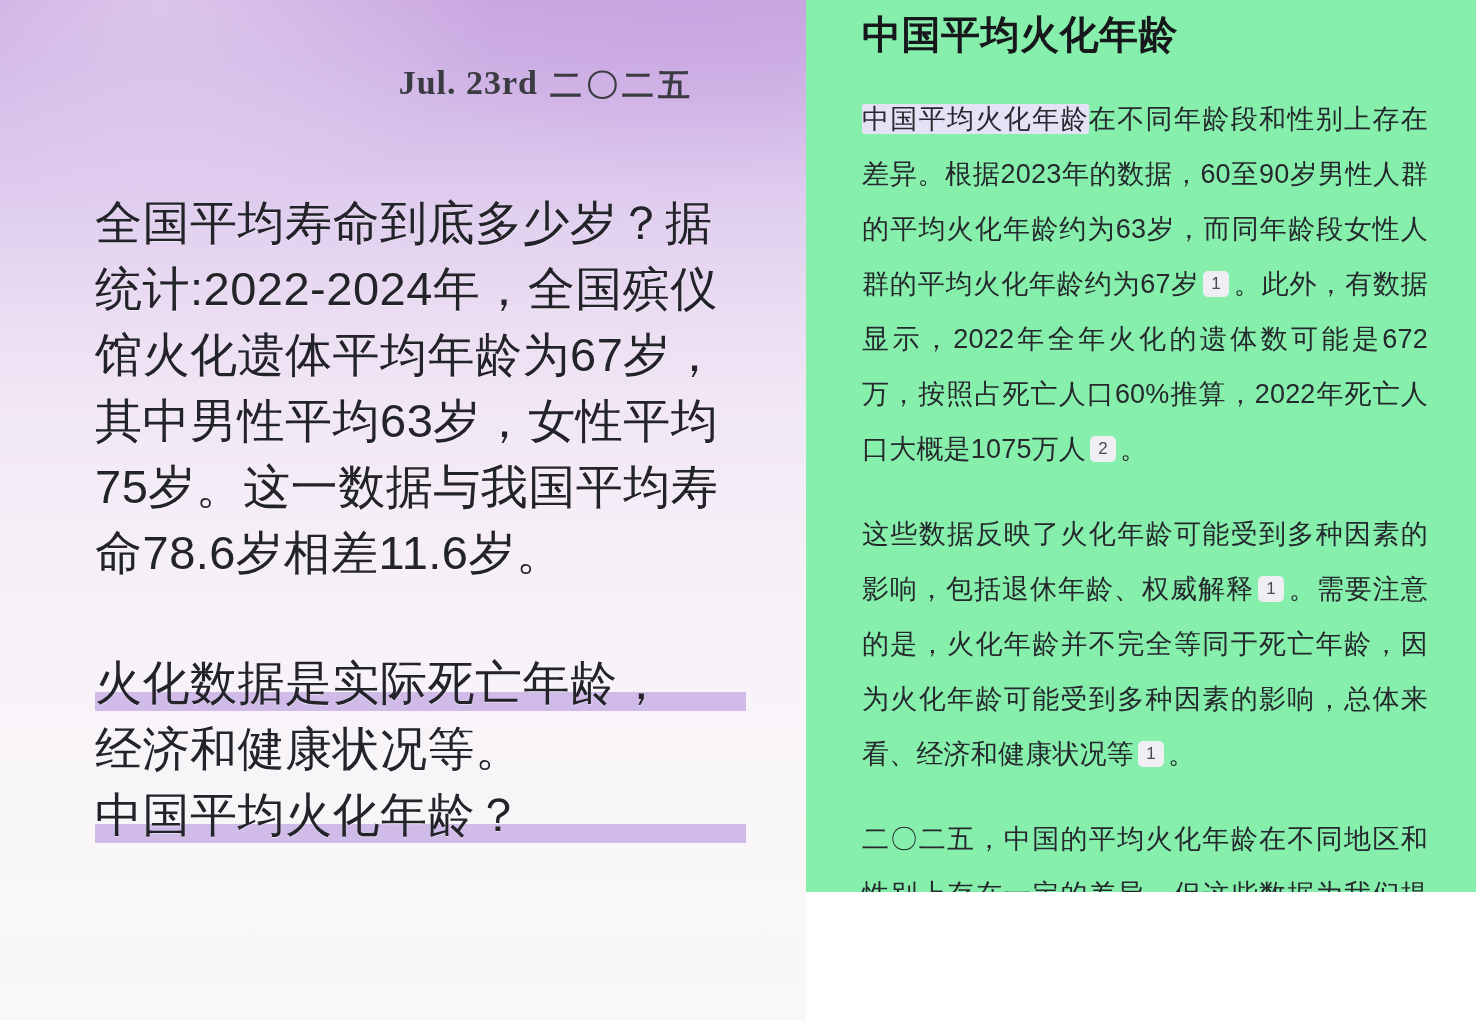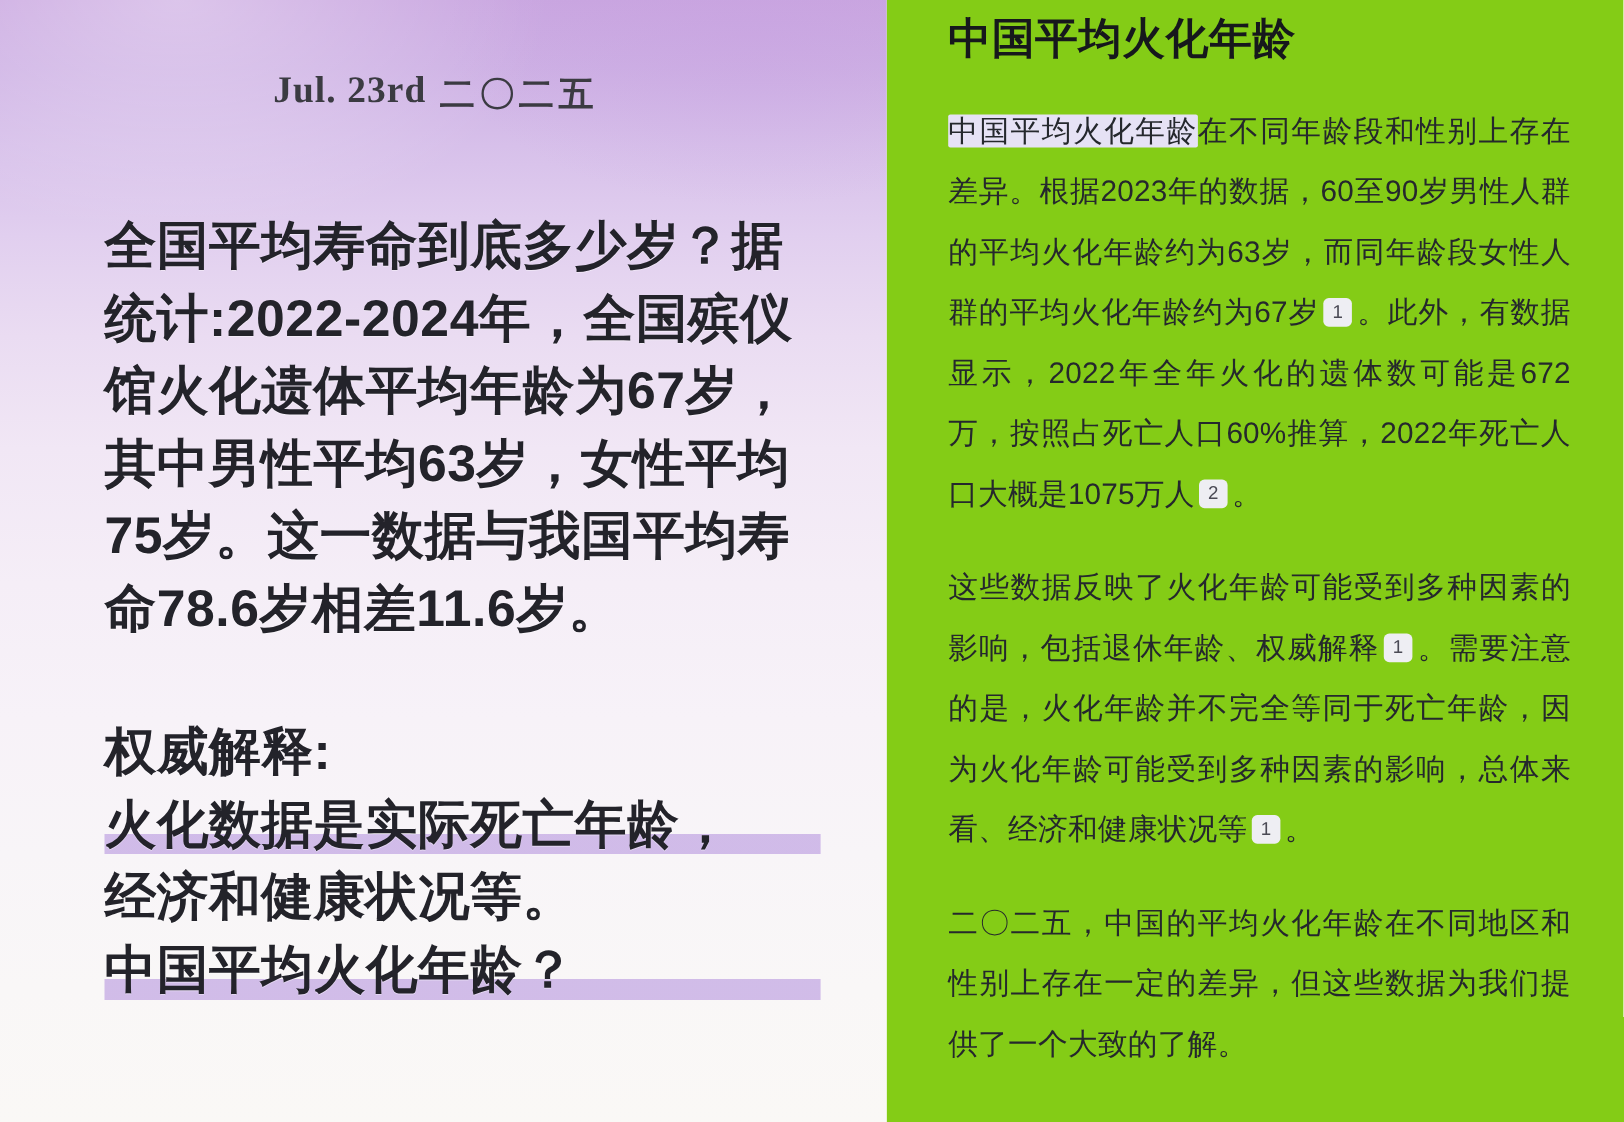--- a/index.html
+++ b/index.html
@@ -47,21 +47,21 @@
       radial-gradient(ellipse 60% 30% at 20% 0%, rgba(255,255,255,0.35), rgba(255,255,255,0) 70%),
       radial-gradient(ellipse 50% 22% at 85% 3%, rgba(200,160,225,0.35), rgba(255,255,255,0) 70%);
     pointer-events: none;
   }
   .card-header {
     position: absolute;
     top: 64px;
     left: 0;
     right: 16px;
     display: flex;
-    justify-content: center;
+    justify-content: flex-end;
     padding: 0 96px 0 98px;
     z-index: 2;
   }
   .card-date {
     font-family: "Liberation Serif", serif;
     font-size: 34px;
     font-weight: 700;
     color: #3b3b42;
     letter-spacing: 1px;
   }
@@ -76,39 +76,39 @@
   .card-body {
     position: absolute;
     top: 190px;
     left: 95px;
     right: 60px;
     z-index: 2;
   }
   .card-body p {
     margin: 0;
     font-family: "Liberation Sans", sans-serif;
-    font-weight: 700;
+    font-weight: 400;
     font-size: 47px;
     line-height: 66px;
     color: #23232a;
     letter-spacing: 0.5px;
     text-shadow: 0 1px 0 rgba(255,255,255,0.4);
   }
   .card-gap {
     height: 64px;
   }
   .hl-underline {
     background-image: linear-gradient(transparent 64%, rgba(176,140,220,0.55) 64%, rgba(176,140,220,0.55) 92%, transparent 92%);
   }
 
   
   .right-panel {
     width: 670px;
-    height: 1020px;
-    background: #84cc16;
+    height: 892px;
+    background: #86efac;
     padding: 0 48px 0 56px;
     box-sizing: border-box;
     overflow: hidden;
   }
   .article-title {
     margin: 8px 0 30px 0;
     font-family: "Liberation Sans", sans-serif;
     font-size: 39px;
     font-weight: 700;
     color: #16181c;
@@ -148,21 +148,20 @@
 
   <div class="left-panel">
     <div class="card-header">
       <span class="card-date">Jul. 23rd</span>
       <span class="card-year">二〇二五</span>
     </div>
 
     <div class="card-body">
       <p>全国平均寿命到底多少岁？据统计:2022-2024年，全国殡仪馆火化遗体平均年龄为67岁，其中男性平均63岁，女性平均75岁。这一数据与我国平均寿命78.6岁相差11.6岁。</p>
       <div class="card-gap"></div>
-      <p>权威解释:</p>
       <p class="hl-underline">火化数据是实际死亡年龄，</p>
       <p>经济和健康状况等。</p>
       <p class="hl-underline">中国平均火化年龄？</p>
     </div>
   </div>
 
   <div class="right-panel">
     <h1 class="article-title">中国平均火化年龄</h1>
 
     <p class="article-para"><span class="kw-highlight">中国平均火化年龄</span><span>在不同年龄段和性别上存在差异。根据2023年的数据，60至90岁男性人群的平均火化年龄约为63岁，而同年龄段女性人群的平均火化年龄约为67岁</span><span class="ref">1</span><span>。此外，有数据显示，2022年全年火化的遗体数可能是672万，按照占死亡人口60%推算，2022年死亡人口大概是1075万人</span><span class="ref">2</span><span>。</span></p>

